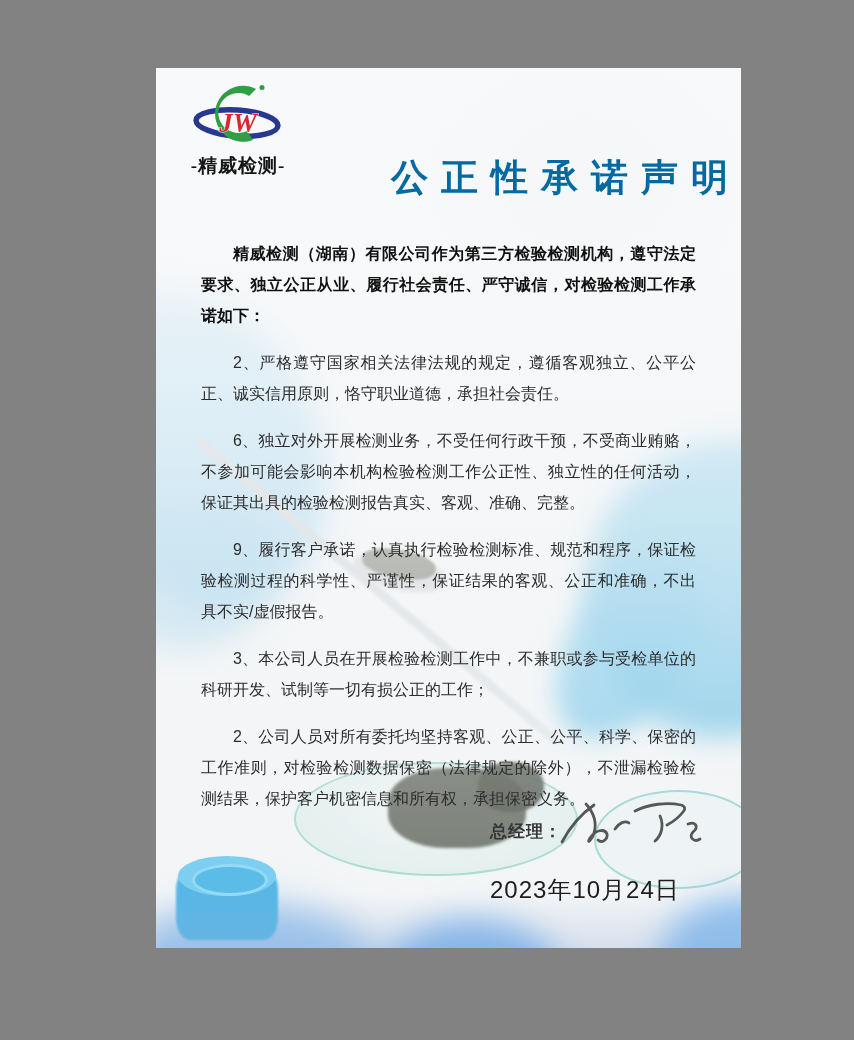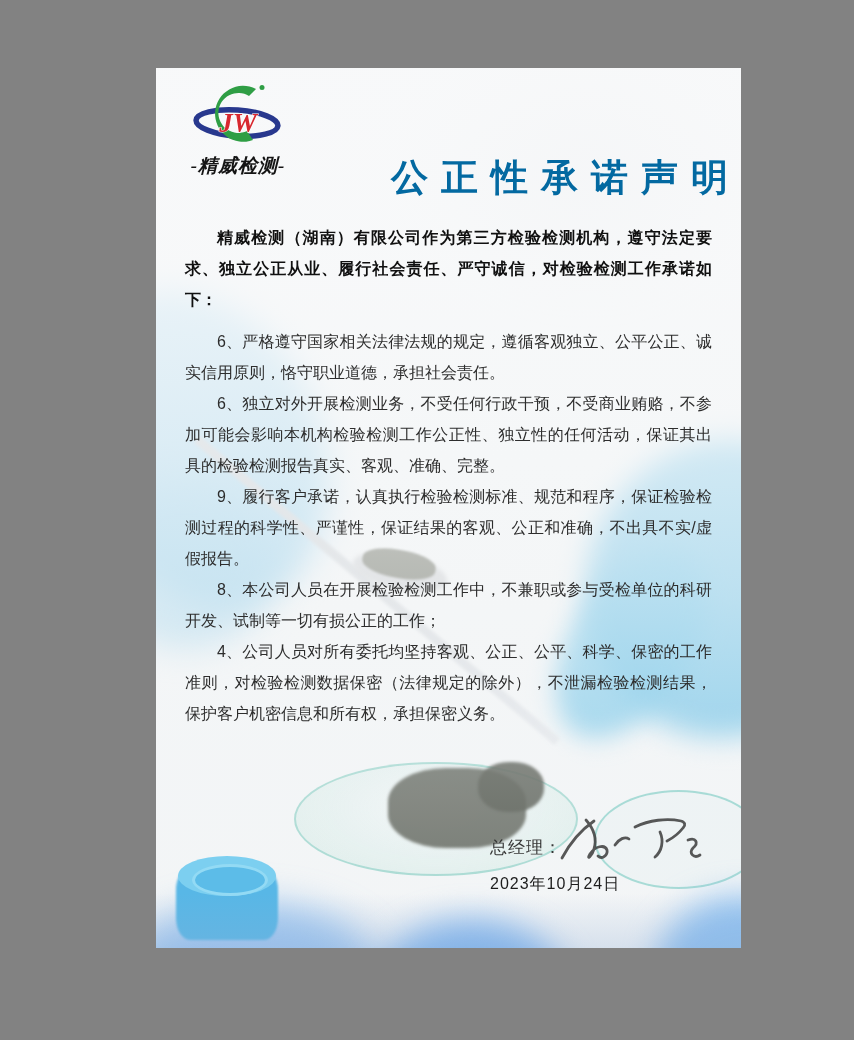--- a/index.html
+++ b/index.html
@@ -69,33 +69,33 @@
     background:rgba(104,168,236,.8);filter:blur(16px);}
   .blob-bottom-r{left:500px;top:828px;width:175px;height:145px;
     background:rgba(112,176,238,.75);filter:blur(16px);}
   .bottom-band{position:absolute;left:0;bottom:0;width:100%;height:55px;
     background:linear-gradient(180deg,rgba(142,172,212,0),rgba(142,172,212,.28));}
   
   .content{position:absolute;inset:0;z-index:5;border-radius:7px;}
   .logo-block{position:absolute;left:26px;top:16px;width:112px;text-align:center;}
   .brand{font-size:19px;font-weight:900;color:#141414;letter-spacing:1px;
     margin-top:1px;white-space:nowrap;
-    font-family:"Liberation Serif","DejaVu Serif",serif;font-style:italic;}
+    font-family:"Liberation Serif","DejaVu Serif",serif;}
   .title{position:absolute;left:0;top:86px;width:100%;text-align:right;
     font-family:"Liberation Serif","DejaVu Serif",serif;
     font-size:37px;font-weight:bold;color:#0369a1;
     letter-spacing:13px;text-indent:13px;line-height:48px;}
   .bodytext{position:absolute;left:29px;top:154px;width:527px;
     font-size:16px;line-height:31px;text-align:justify;color:#2d2d2d;}
-  .bodytext p{margin:0;text-indent:2em;}
+  .bodytext p{margin:16px;text-indent:2em;}
   .intro{font-weight:bold;color:#101010;margin-bottom:11px !important;}
-  .sig-row{position:absolute;left:334px;top:768px;height:60px;}
+  .sig-row{position:absolute;left:334px;top:752px;height:60px;font-weight:bold;}
   .sig-label{font-size:17px;color:#363636;letter-spacing:1px;white-space:nowrap;}
   .sig-svg{position:absolute;left:58px;top:-26px;}
-  .date{position:absolute;left:334px;top:806px;font-size:16px;color:#1d1d1d;
+  .date{position:absolute;left:334px;top:806px;font-size:24px;color:#1d1d1d;
     letter-spacing:1px;}
 </style>
 </head>
 <body>
 
 <div class="page">
 
   <div class="photo">
     <div class="blob silhouette"></div>
     <div class="blob glove-left"></div>
@@ -129,25 +129,25 @@
         <circle cx="72" cy="3.5" r="2.5" fill="#2f9e45"></circle>
         <text x="48" y="48" font-size="27" font-style="italic" font-weight="bold" font-family="Liberation Serif, DejaVu Serif, serif" text-anchor="middle" stroke="#ffffff" stroke-width="1" paint-order="stroke" fill="#d7282f">JW</text>
       </svg>
       <div class="brand">-精威检测-</div>
     </div>
 
     <div class="title">公正性承诺声明</div>
 
     <div class="bodytext">
       <p class="intro">精威检测（湖南）有限公司作为第三方检验检测机构，遵守法定要求、独立公正从业、履行社会责任、严守诚信，对检验检测工作承诺如下：</p>
-      <p>6、严格遵守国家相关法律法规的规定，遵循客观独立、公平公正、诚实信用原则，恪守职业道德，承担社会责任。</p>
+      <p>2、严格遵守国家相关法律法规的规定，遵循客观独立、公平公正、诚实信用原则，恪守职业道德，承担社会责任。</p>
       <p>6、独立对外开展检测业务，不受任何行政干预，不受商业贿赂，不参加可能会影响本机构检验检测工作公正性、独立性的任何活动，保证其出具的检验检测报告真实、客观、准确、完整。</p>
       <p>9、履行客户承诺，认真执行检验检测标准、规范和程序，保证检验检测过程的科学性、严谨性，保证结果的客观、公正和准确，不出具不实/虚假报告。</p>
-      <p>8、本公司人员在开展检验检测工作中，不兼职或参与受检单位的科研开发、试制等一切有损公正的工作；</p>
-      <p>4、公司人员对所有委托均坚持客观、公正、公平、科学、保密的工作准则，对检验检测数据保密（法律规定的除外），不泄漏检验检测结果，保护客户机密信息和所有权，承担保密义务。</p>
+      <p>3、本公司人员在开展检验检测工作中，不兼职或参与受检单位的科研开发、试制等一切有损公正的工作；</p>
+      <p>2、公司人员对所有委托均坚持客观、公正、公平、科学、保密的工作准则，对检验检测数据保密（法律规定的除外），不泄漏检验检测结果，保护客户机密信息和所有权，承担保密义务。</p>
     </div>
 
     <div class="sig-row">
       <span class="sig-label">总经理：</span>
       <svg class="sig-svg" width="165" height="64" viewBox="0 0 165 64">
         <g fill="none" stroke="#3c3c3c" stroke-width="2.8" stroke-linecap="round" opacity="0.85">
           <path d="M14,48 C22,33 33,20 46,11"></path>
           <path d="M38,10 C46,19 49,29 46,39 C44,46 38,51 42,44 C47,36 57,34 59,40 C60,45 54,50 50,46"></path>
           <path d="M67,35 C71,29 77,26 81,29"></path>
           <path d="M87,17 C101,10 119,8 133,11 C137,12 138,15 135,18 C131,23 125,28 119,31"></path>

